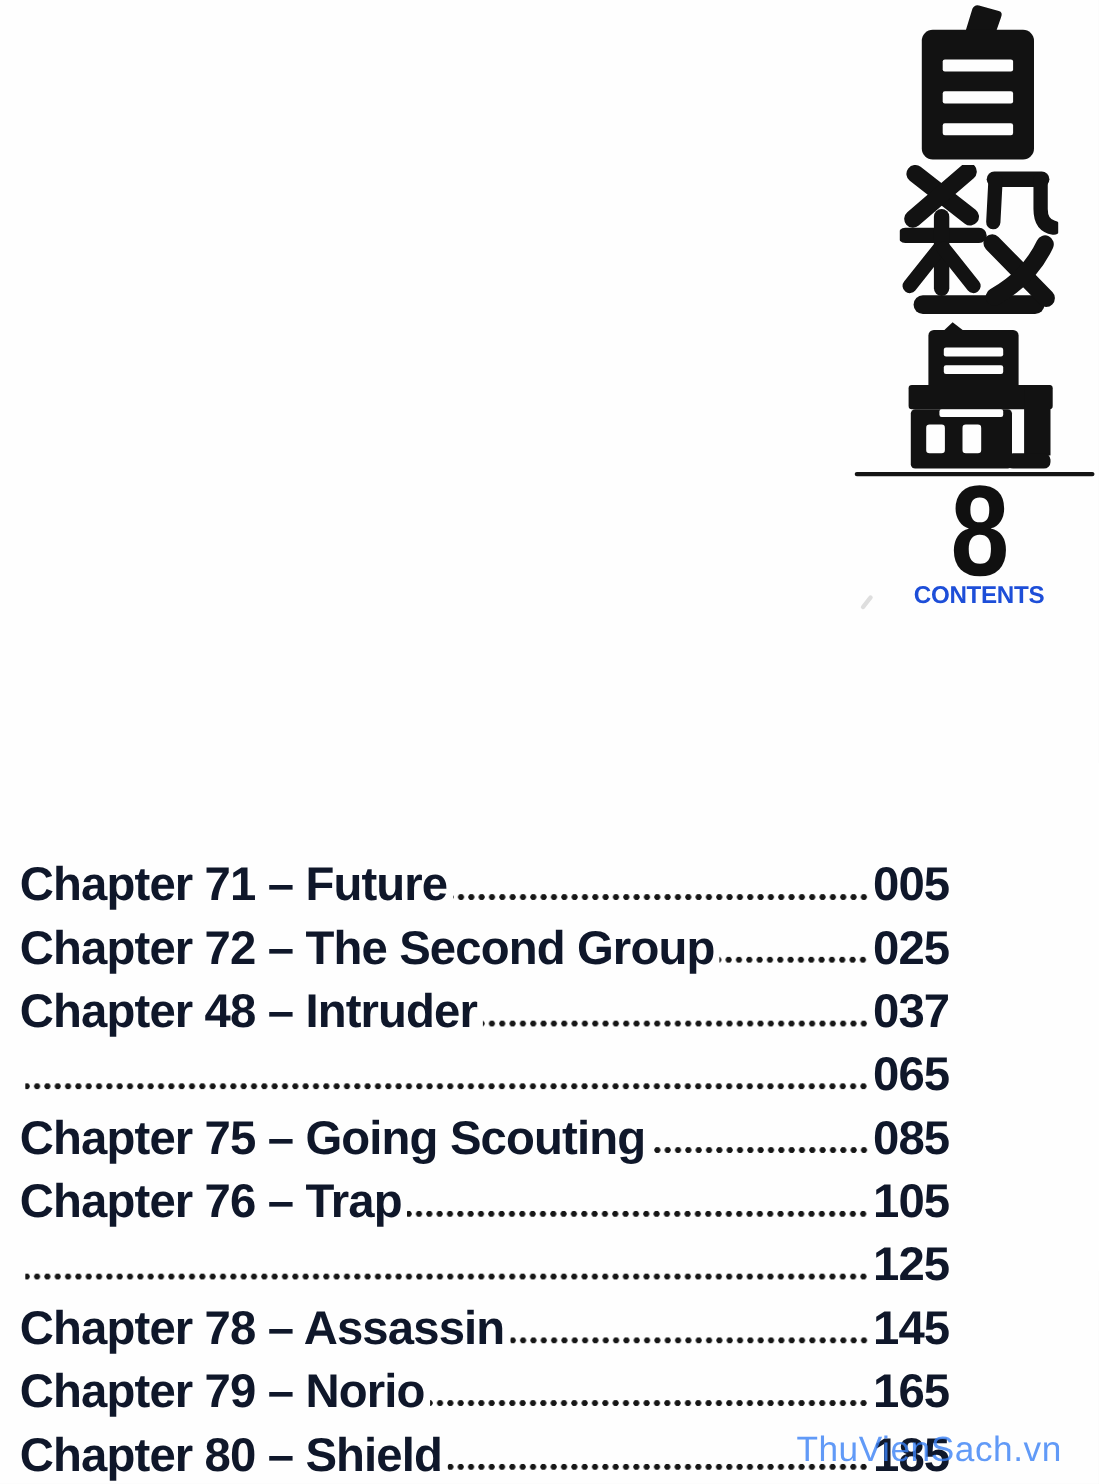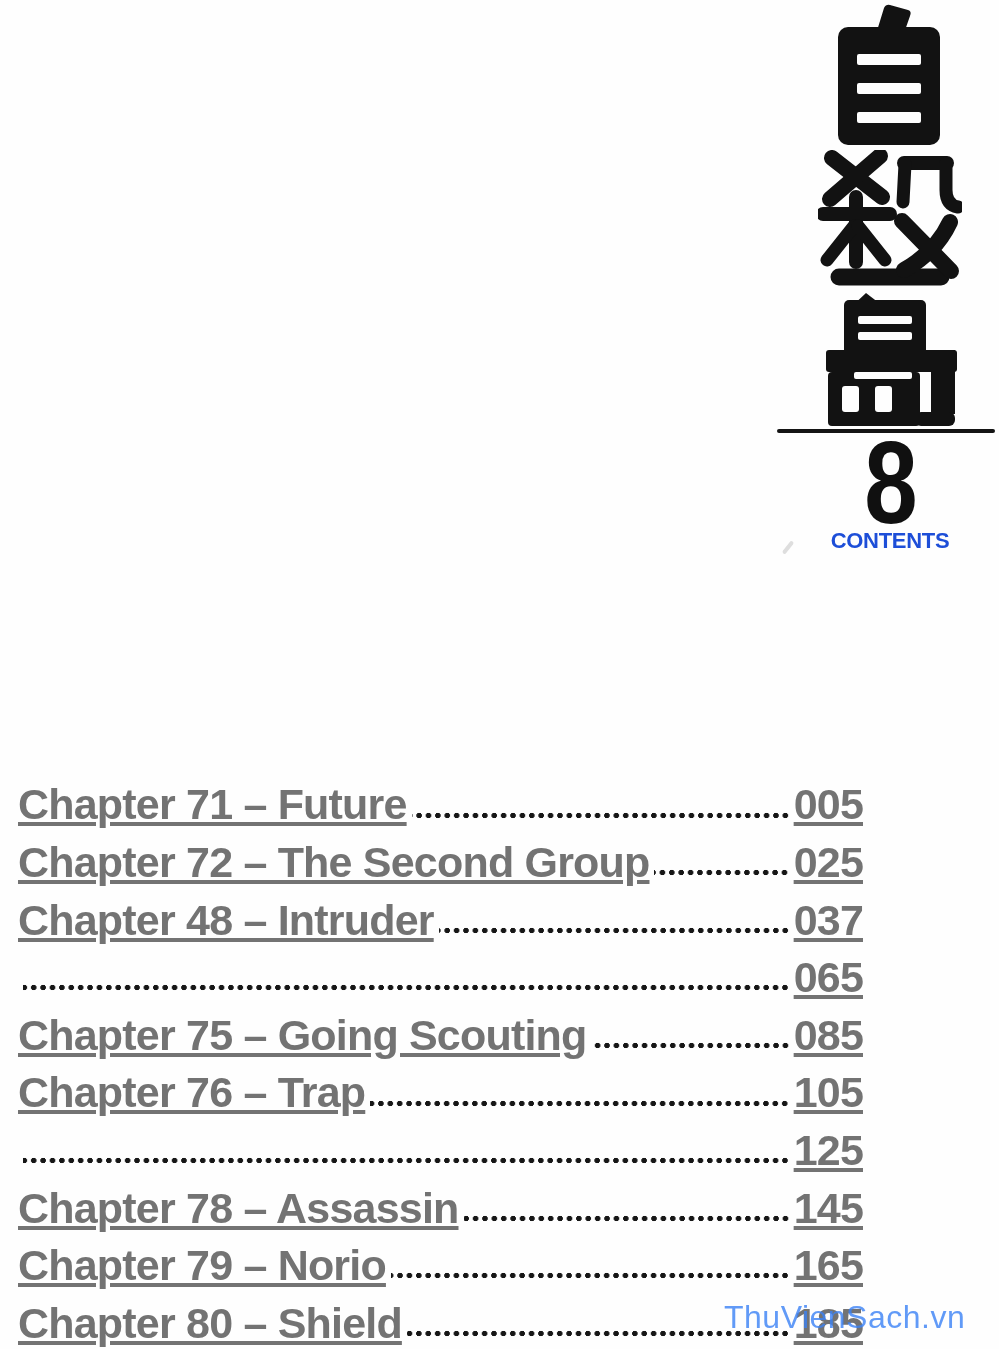--- a/index.html
+++ b/index.html
@@ -47,22 +47,21 @@
   .toc{
     position:absolute;left:18px;top:771px;width:845px;
   }
   .toc-row{
     height:57.6px;
     display:flex;align-items:flex-end;
   }
   .toc-label,.toc-page{
     font-size:43px;font-weight:bold;line-height:1.12;
     letter-spacing:-0.8px;white-space:nowrap;
-    color:#737373;
-    text-decoration:underline;
+    color:#0f172a;
   }
   .toc-leader{
     flex:1 1 auto;height:7px;min-width:18px;
     margin:0 4px 10px 5px;
     background-image:radial-gradient(circle, #161616 2.45px, rgba(0,0,0,0) 3.05px);
     background-size:9.4px 7px;
     background-repeat:repeat-x;
     background-position:right bottom;
   }
   

